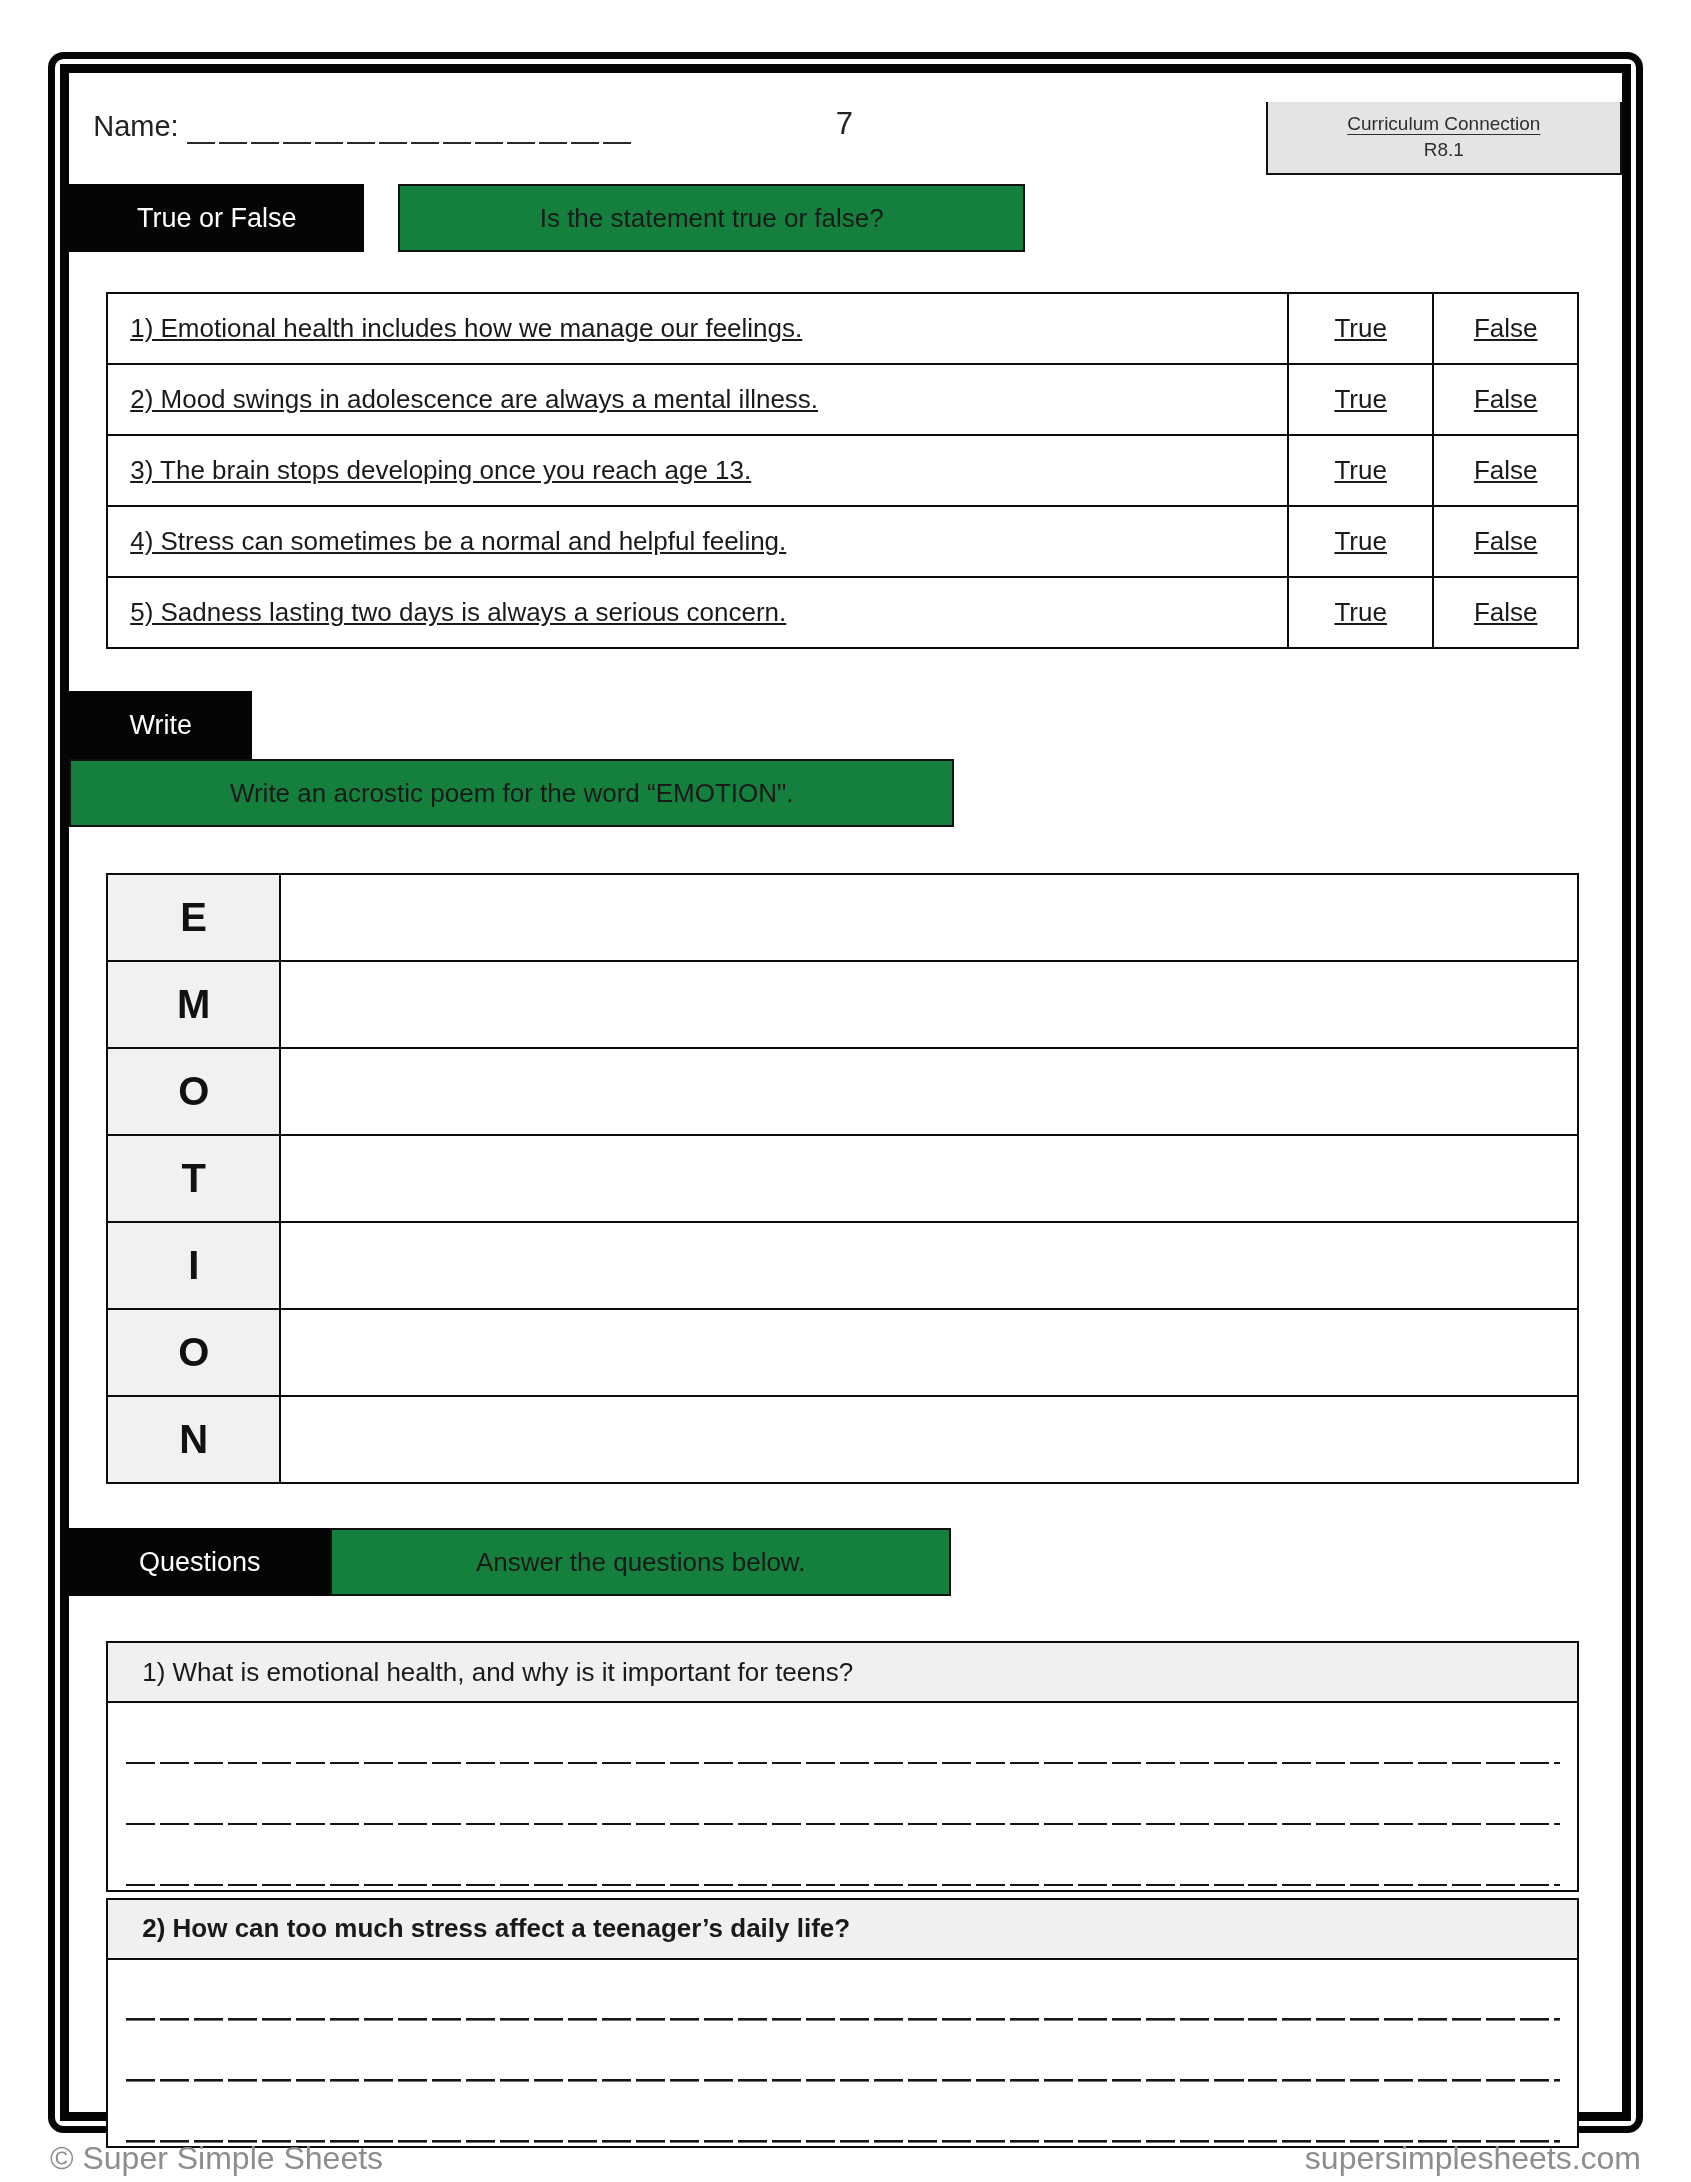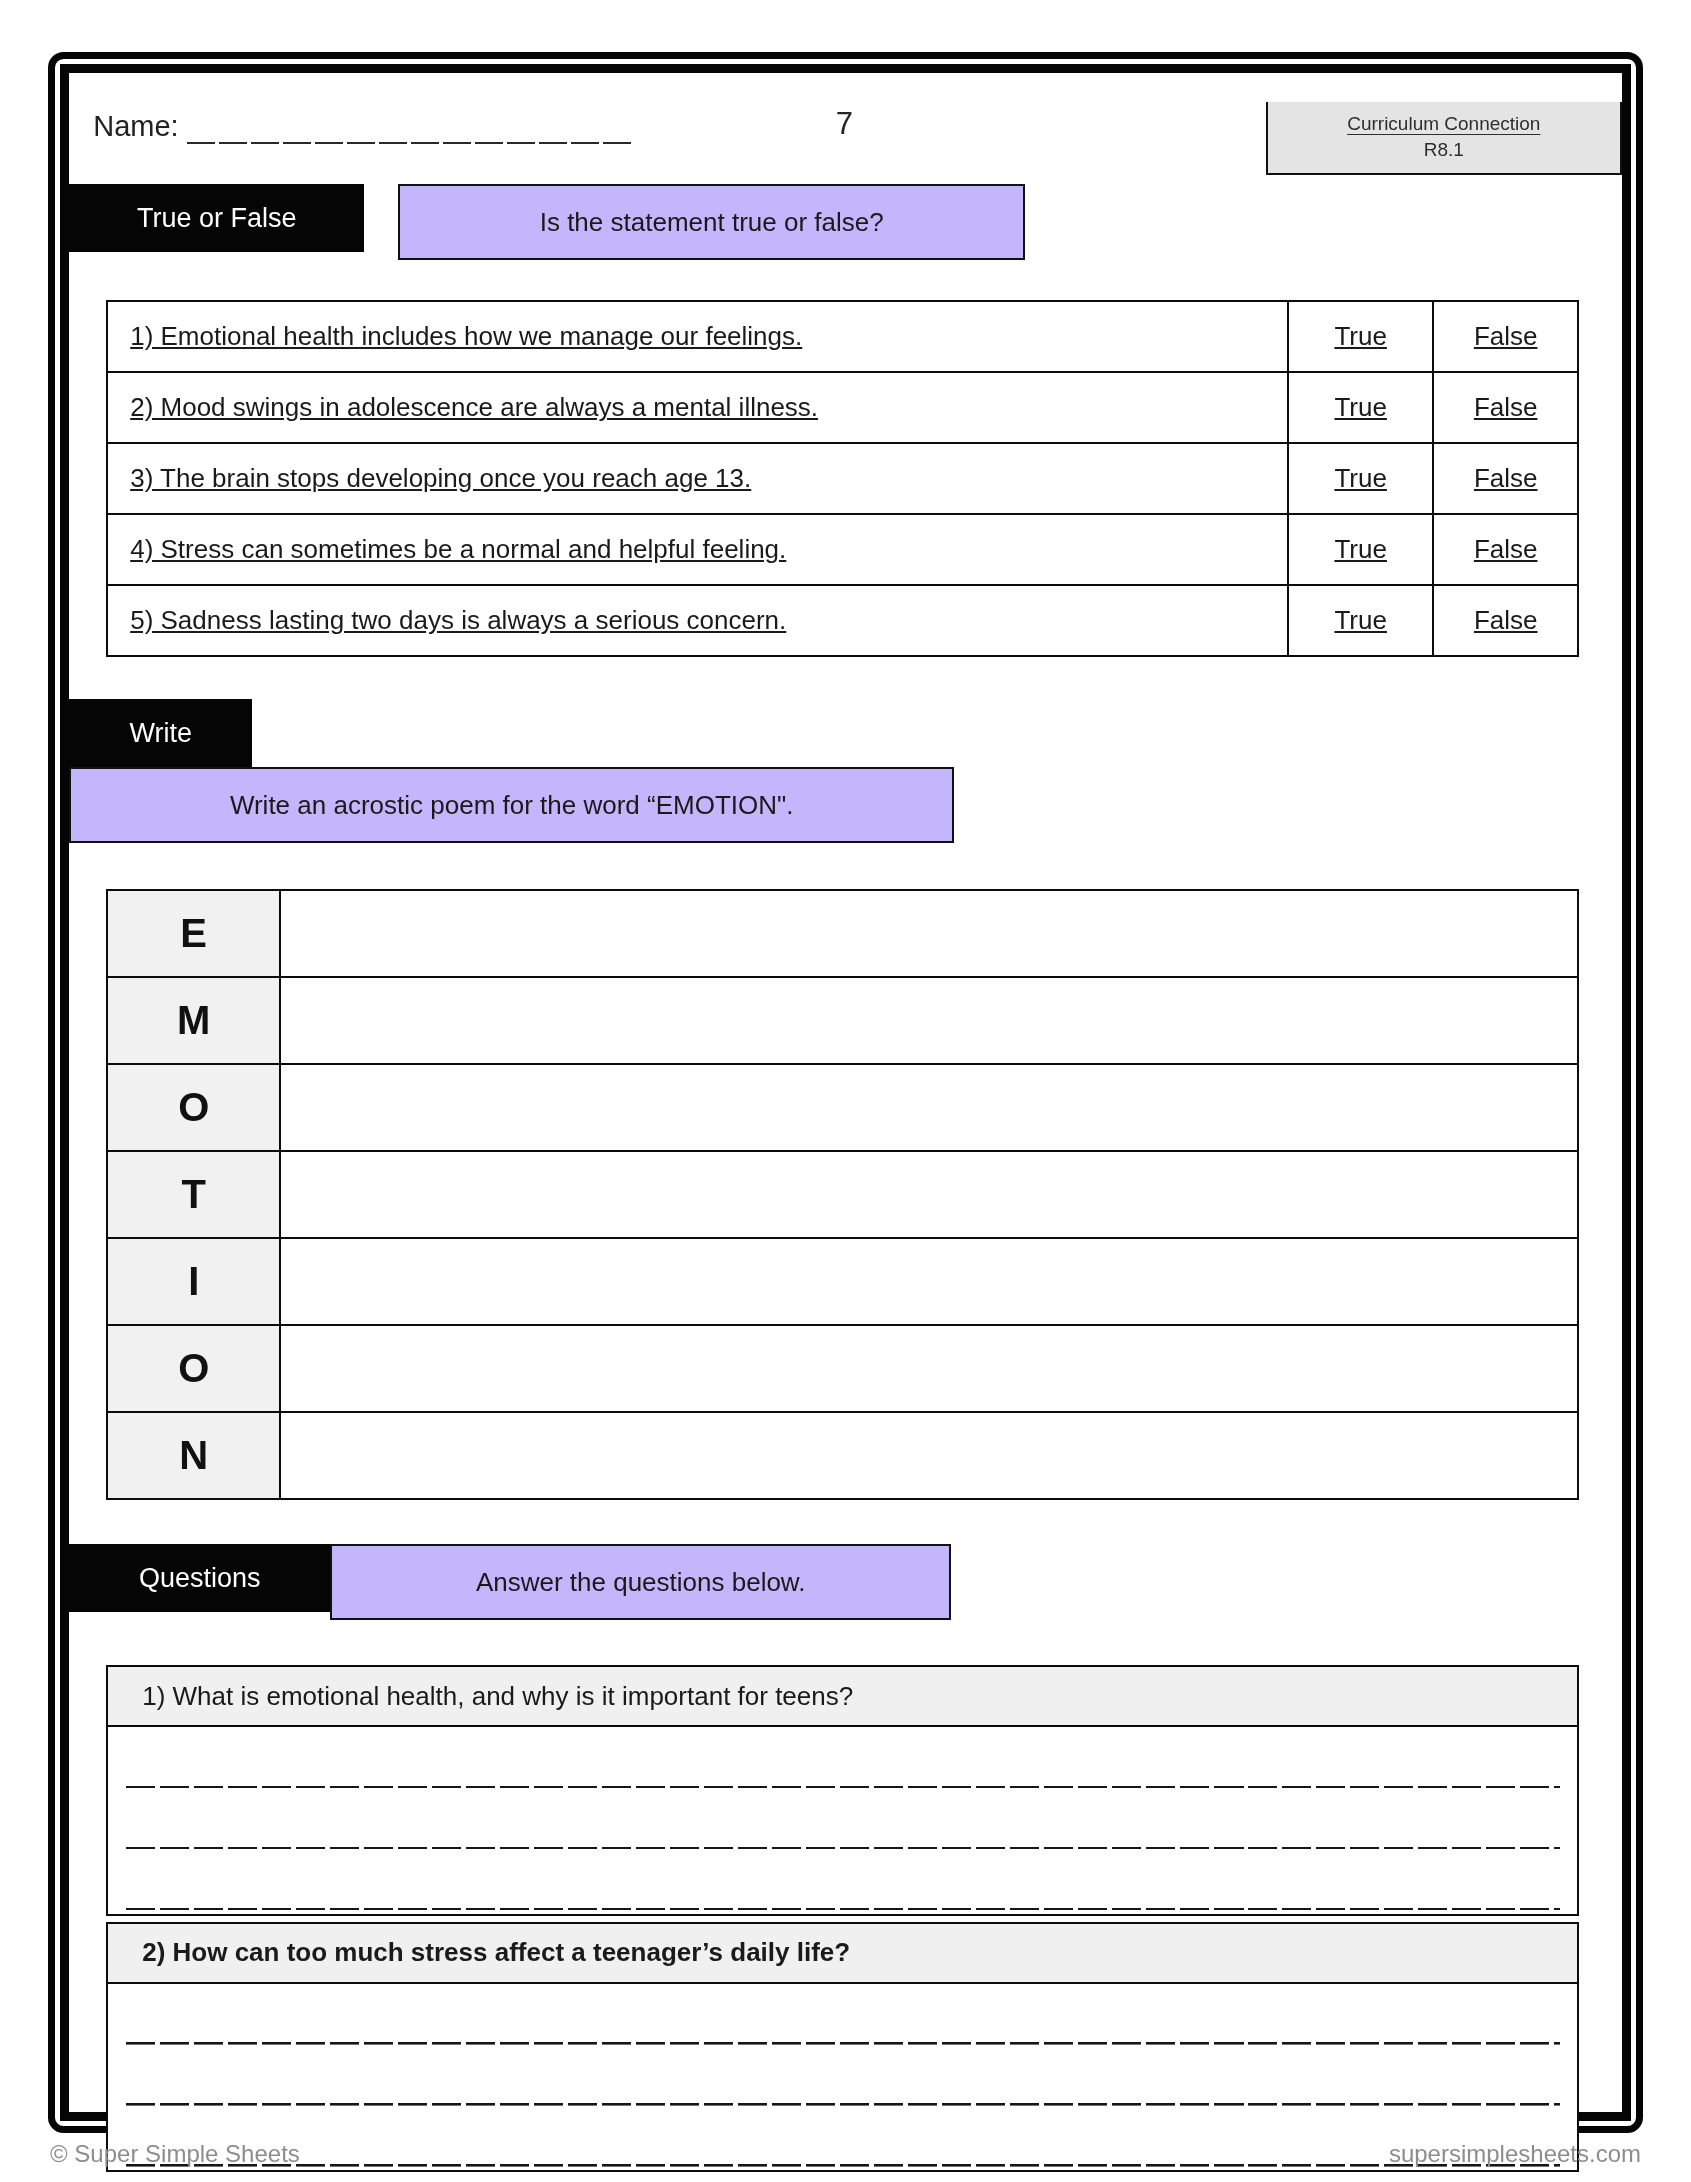--- a/index.html
+++ b/index.html
@@ -112,22 +112,22 @@
     box-sizing: border-box;
     padding: 0 31px;
     flex: 0 0 auto;
   }
   .label-tf { width: 295px; }
   .label-wr { width: 183px; }
   .label-qs { width: 261px; }
   .section-instruction {
     box-sizing: border-box;
     border: 2.6px solid #111111;
-    background: #c4b5fd;
-    height: 76px;
+    background: #15803d;
+    height: 68px;
     display: flex;
     align-items: center;
     justify-content: center;
     font-size: 26px;
     color: #1a1a1a;
     padding: 0 26px;
     flex: 0 0 auto;
   }
   .instr-tf { width: 627px; }
   .instr-wr { width: 885px; }
@@ -195,21 +195,21 @@
     background: repeating-linear-gradient(90deg, #161616 0 29.5px, rgba(0,0,0,0) 29.5px 34px) bottom / 100% 2.6px no-repeat;
   }
   
   .footer {
     position: absolute;
     left: 50px;
     right: 50px;
     top: 2140px;
     display: flex;
     justify-content: space-between;
-    font-size: 24px;
+    font-size: 32px;
     color: #8d8d8d;
   }
 </style>
 </head>
 <body>
 
 <div class="page">
   <div class="outer-frame">
     <div class="inner-frame">
       <div class="content">

